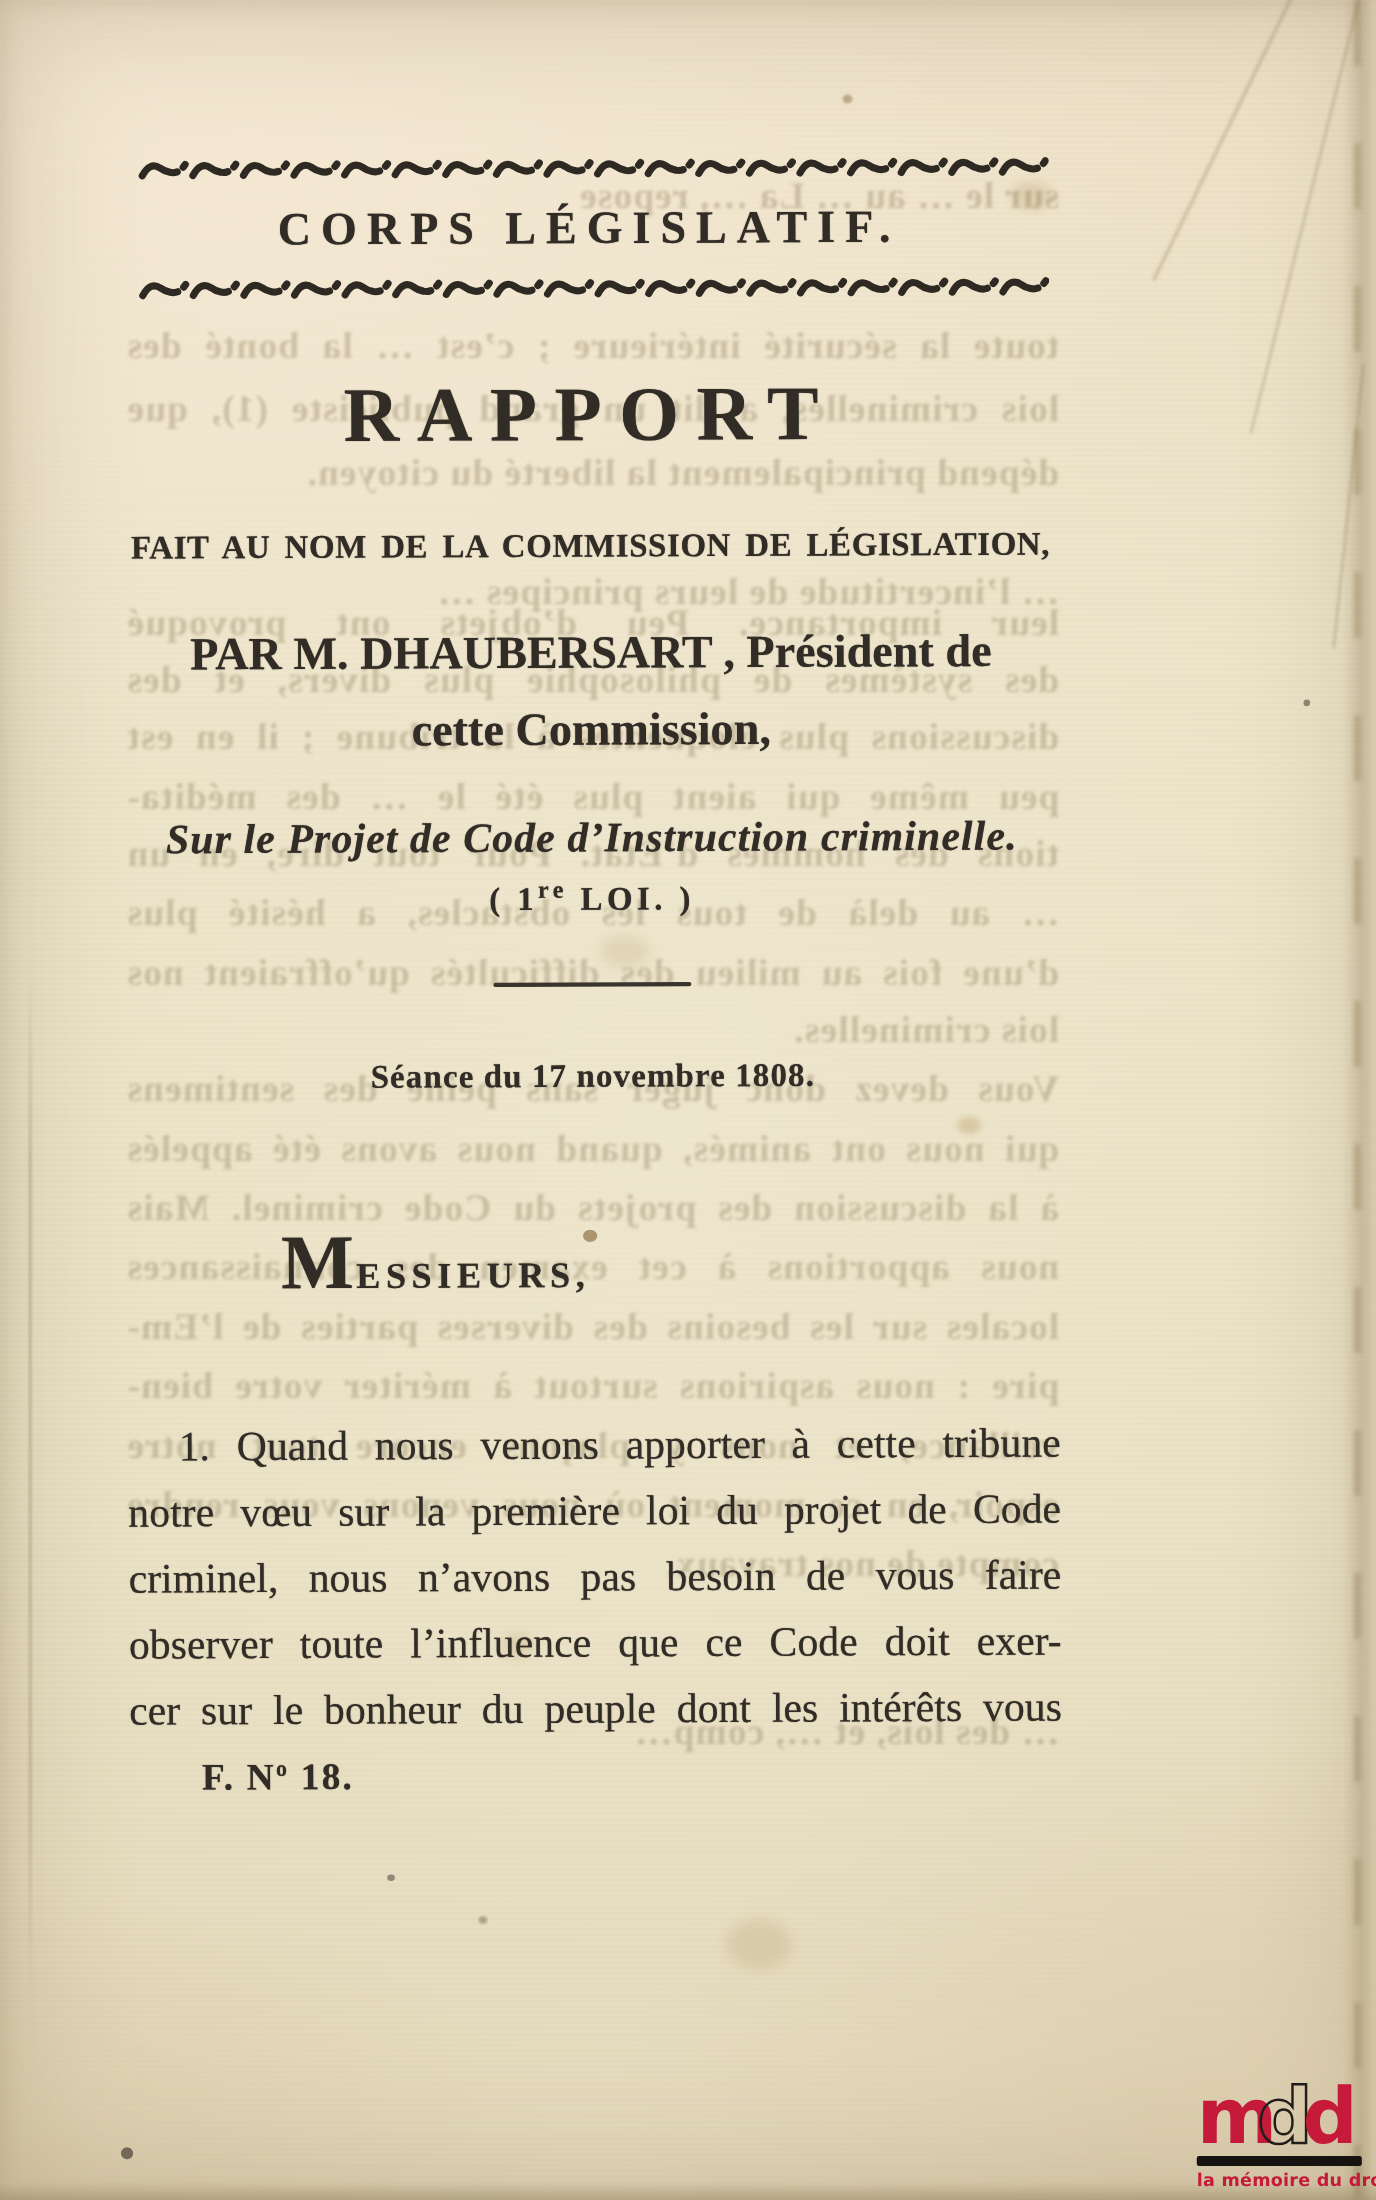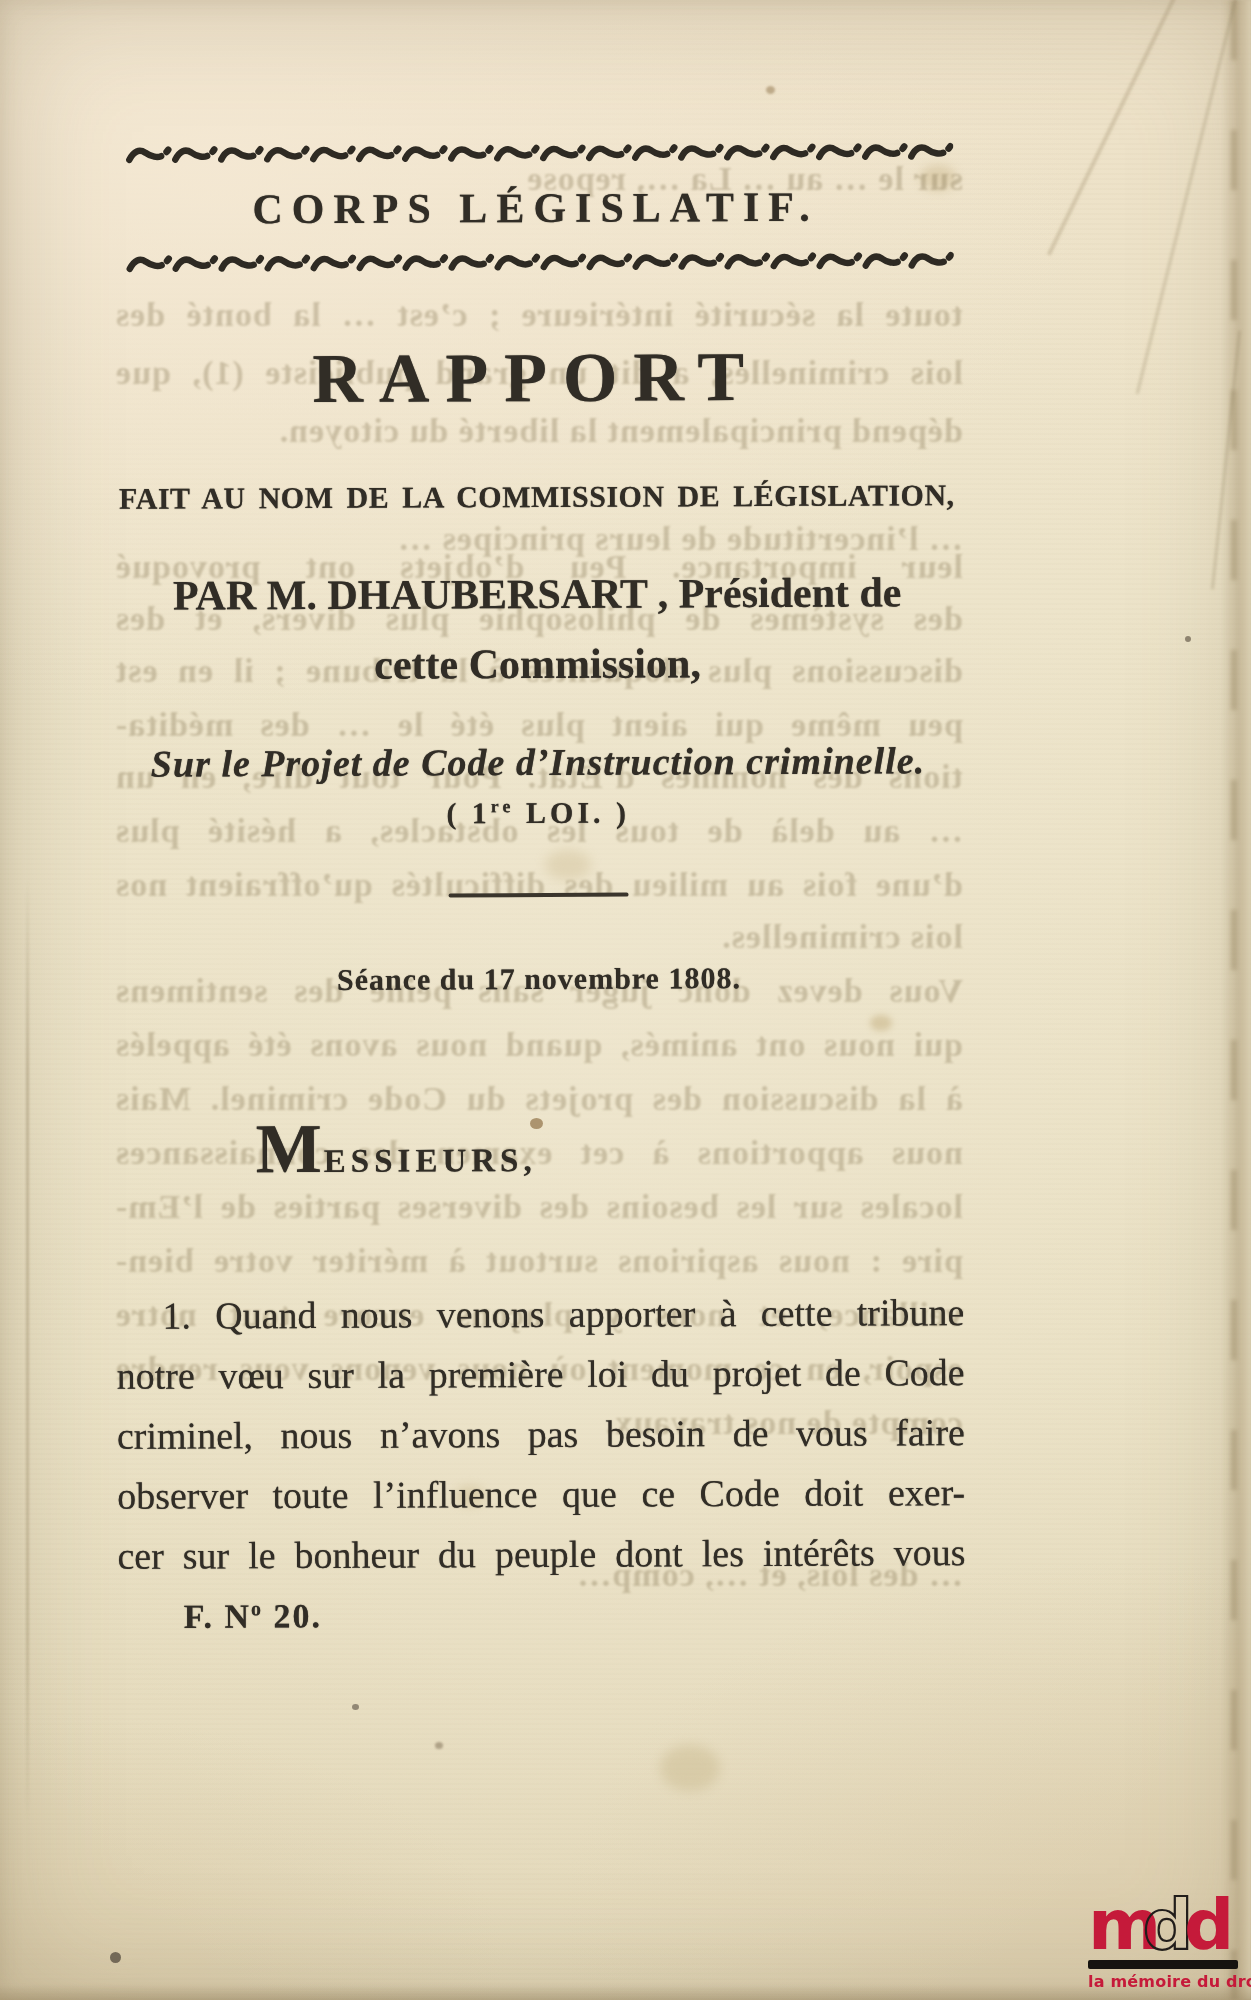--- a/index.html
+++ b/index.html
@@ -45,21 +45,21 @@
   .ink{color:#312d26;text-shadow:0 0 1px rgba(49,45,38,.75);}
   .block{position:absolute;left:0;width:100%;text-align:center;}
   .wavy{position:absolute;left:14px;width:828px;height:22px;}
   .corps{top:184px;font-size:42px;font-weight:bold;letter-spacing:9px;}
   .rapport{top:338px;font-size:70px;font-weight:bold;letter-spacing:16px;}
   .fait{top:480px;font-size:30px;font-weight:bold;letter-spacing:.5px;word-spacing:5px;white-space:nowrap;}
   .par1{top:570px;font-size:42px;font-weight:bold;white-space:nowrap;}
   .par2{top:640px;font-size:42px;font-weight:bold;}
   .subject{top:740px;font-size:38px;font-weight:bold;font-style:italic;letter-spacing:1px;white-space:nowrap;}
   .loi{top:796px;font-size:30px;font-weight:bold;letter-spacing:4px;}
-  .loi sup{font-size:18px;}
+  .loi sup{font-size:22px;}
   .short-rule{position:absolute;left:334px;top:893px;width:180px;height:4px;background:#3a352c;border-radius:2px;}
   .seance{top:962px;font-size:30px;font-weight:bold;letter-spacing:1px;}
   .messieurs{position:absolute;left:140px;top:1108px;font-size:33px;font-weight:bold;letter-spacing:5px;}
   .messieurs .init{font-size:70px;letter-spacing:2px;}
   .paragraph{position:absolute;left:0;top:1284px;width:100%;font-size:38px;line-height:60px;}
   .pline{text-align:justify;text-align-last:justify;white-space:nowrap;}
   .pline.indent{padding-left:46px;box-sizing:border-box;}
   .signature{position:absolute;left:66px;top:1596px;font-size:34px;font-weight:bold;letter-spacing:2px;}
   .signature sup{font-size:20px;}
   
@@ -192,21 +192,21 @@
   <div class="messieurs ink"><span class="init">M</span><span>ESSIEURS,</span></div>
 
   <div class="paragraph ink">
     <div class="pline indent">1. Quand nous venons apporter à cette tribune</div>
     <div class="pline">notre vœu sur la première loi du projet de Code</div>
     <div class="pline">criminel, nous n’avons pas besoin de vous faire</div>
     <div class="pline">observer toute l’influence que ce Code doit exer-</div>
     <div class="pline">cer sur le bonheur du peuple dont les intérêts vous</div>
   </div>
 
-  <div class="signature ink"><span>F. N</span><sup>o</sup><span> 20.</span></div>
+  <div class="signature ink"><span>F. N</span><sup>o</sup><span> 18.</span></div>
 
 </div>
 
 <div class="logo">
   <svg width="150" height="72" viewBox="0 0 175 80" aria-hidden="true" style="font-family:'DejaVu Sans','Liberation Sans',sans-serif;font-weight:bold;font-size:82px;">
     <text class="logo-m" x="0" y="64">m</text>
     <text class="logo-d-outline" x="64" y="64">d</text>
     <text class="logo-d" x="112" y="64">d</text>
   </svg>
   <div class="logo-bar"></div>

